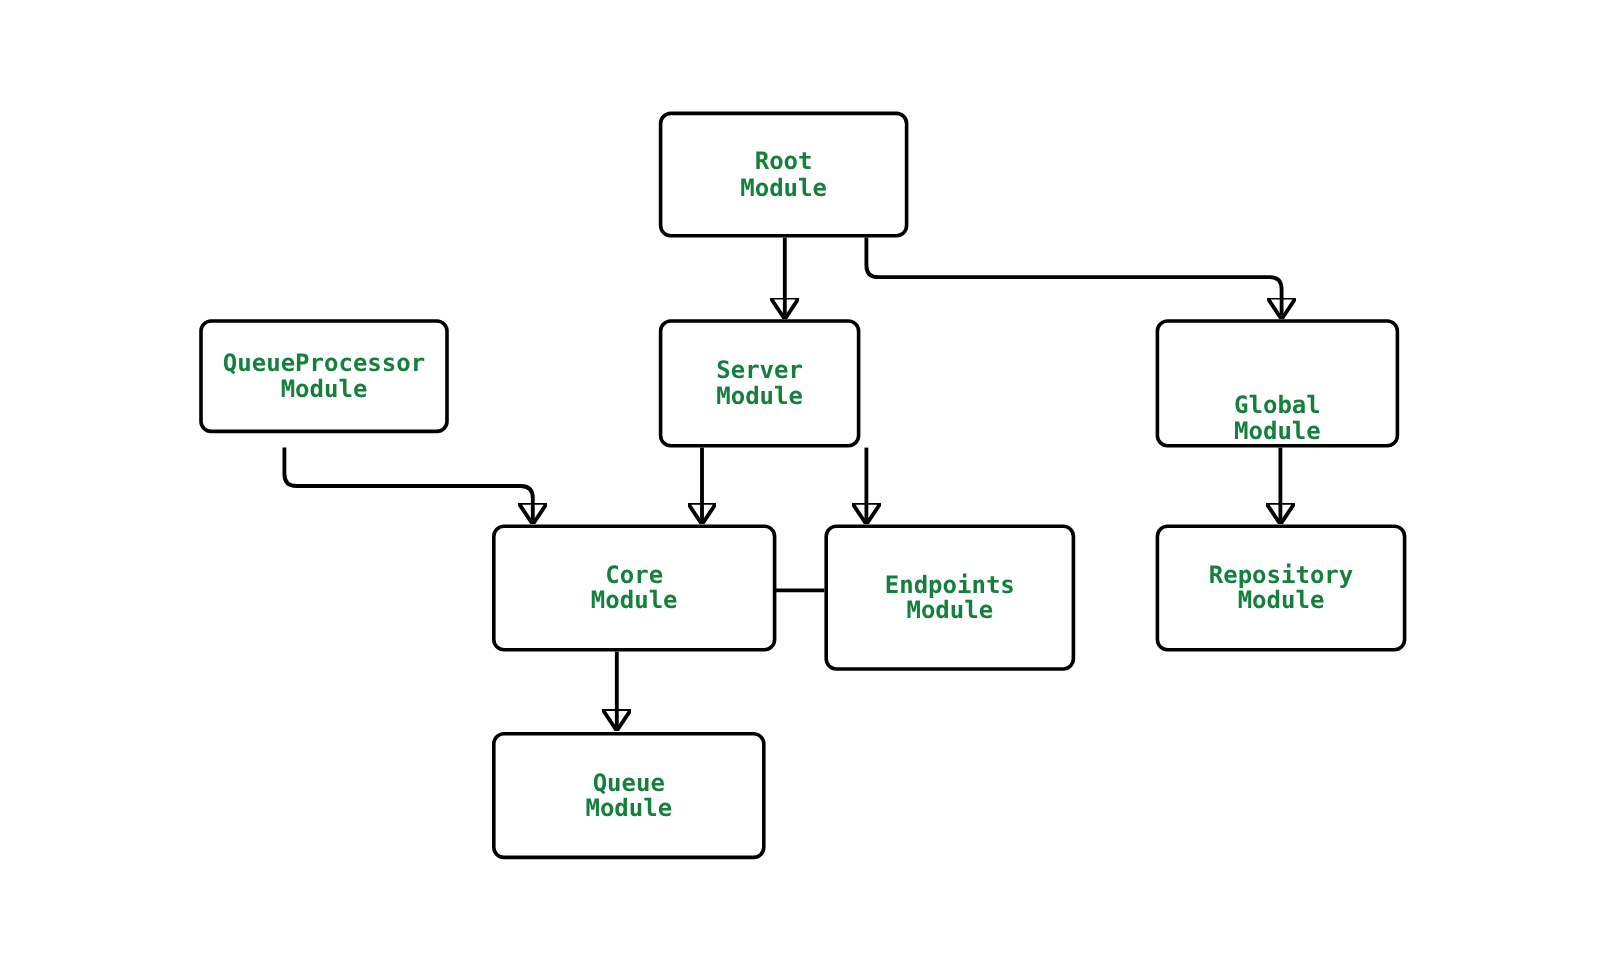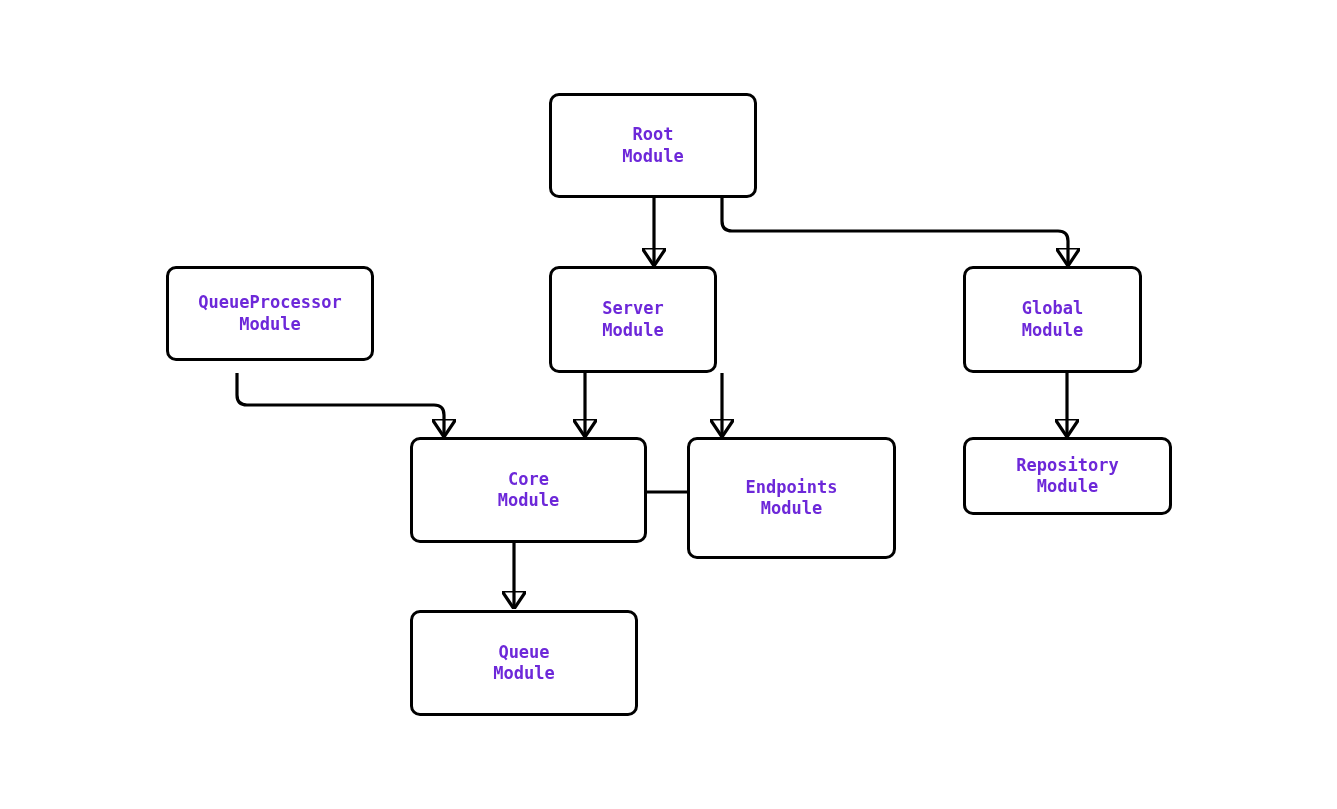--- a/index.html
+++ b/index.html
@@ -34,23 +34,23 @@
     border: 3.2px solid #000000;
     border-radius: 10px;
     display: flex;
     align-items: center;
     justify-content: center;
   }
   .node-label {
     white-space: pre-line;
     text-align: center;
     font-weight: bold;
-    font-size: 17px;
+    font-size: 20px;
     line-height: 21.5px;
-    color: #6d28d9;
+    color: #15803d;
   }
 </style>
 </head>
 <body>
 
 <div class="canvas">
 
   <svg class="edges-layer" width="1337" height="809" viewBox="0 0 1337 809" xmlns="http://www.w3.org/2000/svg">
     <defs>
       <marker id="arrowhead" viewBox="0 0 18 24" refX="15" refY="12" markerWidth="18" markerHeight="24" markerUnits="userSpaceOnUse" orient="auto">
@@ -75,36 +75,36 @@
   <div class="node" style="left:133px; top:266px; width:208px; height:95px;margin-left:33px;">
     <span class="node-label">QueueProcessor
 Module</span>
   </div>
 
   <div class="node" style="left:549px; top:266px; width:168px; height:107px;">
     <span class="node-label">Server
 Module</span>
   </div>
 
-  <div class="node" style="left:963px; top:266px; width:179px; height:107px;">
+  <div class="node" style="left:963px; top:266px; width:203px; height:107px;align-items:flex-end;">
     <span class="node-label">Global
 Module</span>
   </div>
 
   <div class="node" style="left:410px; top:437px; width:237px; height:106px;">
     <span class="node-label">Core
 Module</span>
   </div>
 
   <div class="node" style="left:687px; top:437px; width:209px; height:122px;">
     <span class="node-label">Endpoints
 Module</span>
   </div>
 
-  <div class="node" style="left:963px; top:437px; width:209px; height:78px;border-radius:10px;">
+  <div class="node" style="left:963px; top:437px; width:209px; height:106px;border-radius:10px;">
     <span class="node-label">Repository
 Module</span>
   </div>
 
   <div class="node" style="left:410px; top:610px; width:228px; height:106px;">
     <span class="node-label">Queue
 Module</span>
   </div>
 
 </div>

